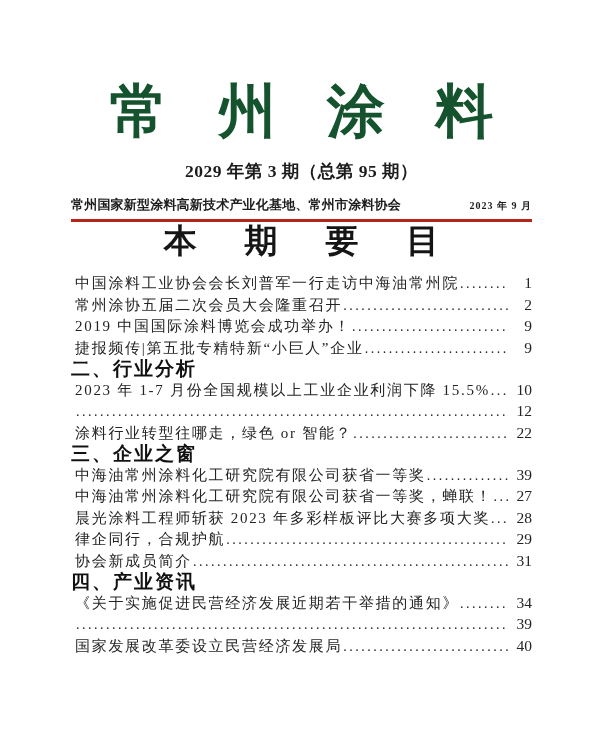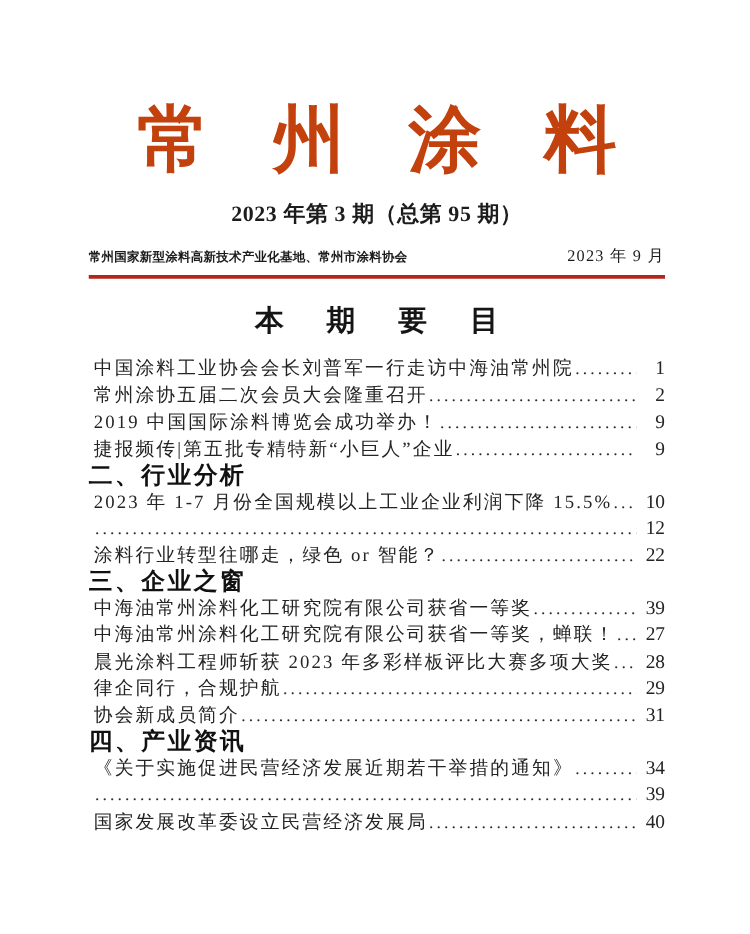--- a/index.html
+++ b/index.html
@@ -11,21 +11,21 @@
     color: #1c1c1c;
   }
   .page {
     width: 600px; height: 747px;
     background: #ffffff;
     box-sizing: border-box;
     padding: 76px 68px 0 71px;
   }
   .masthead {
     text-align: center;
-    color: #c2410c;
+    color: #14532d;
     font-weight: bold;
     font-size: 58px;
     line-height: 72px;
     letter-spacing: 18px;
     padding-left: 18px;
     white-space: nowrap;
   }
   .issue-line {
     text-align: center;
     font-weight: bold;
@@ -36,41 +36,42 @@
   }
   .pub-row {
     display: flex;
     justify-content: space-between;
     align-items: baseline;
     margin-top: 13px;
     line-height: 19px;
   }
   .publisher {
     font-weight: bold;
+    font-size: 13px;
+    letter-spacing: 0.2px;
+    white-space: nowrap;
+  }
+  .pub-date {
     font-size: 10px;
-    letter-spacing: 0.2px;
-    white-space: nowrap;
-  }
-  .pub-date {
-    font-size: 13px;
     letter-spacing: 1px;
     white-space: nowrap;
+    font-weight: bold;
   }
   .rule {
     height: 3px;
     margin-top: 4px;
     background: #b5251a;
   }
   .contents-title {
     text-align: center;
-    font-family: Liberation Sans, sans-serif;
-    font-weight: bold;
-    font-size: 23px;
+    font-family: Liberation Mono, monospace;
+    font-weight: bold;
+    font-size: 33px;
     line-height: 32px;
-    margin-top: 17px;
+    margin-top: 6px;
     letter-spacing: 14px;
     padding-left: 14px;
     color: #151515;
     white-space: nowrap;
   }
   .toc { margin-top: 13px; }
   .sec-header {
     font-family: "Liberation Sans", "DejaVu Sans", sans-serif;
     font-weight: bold;
     font-size: 19px;
@@ -108,21 +109,21 @@
     white-space: nowrap;
   }
 </style>
 </head>
 <body>
 
 <div class="page">
 
   <div class="masthead">常 州 涂 料</div>
 
-  <div class="issue-line">2023 年第 3 期（总第 95 期）</div>
+  <div class="issue-line">2029 年第 3 期（总第 95 期）</div>
 
   <div class="pub-row">
     <span class="publisher">常州国家新型涂料高新技术产业化基地、常州市涂料协会</span>
     <span class="pub-date">2023 年 9 月</span>
   </div>
 
   <div class="rule"></div>
 
   <div class="contents-title">本 期 要 目</div>
 

